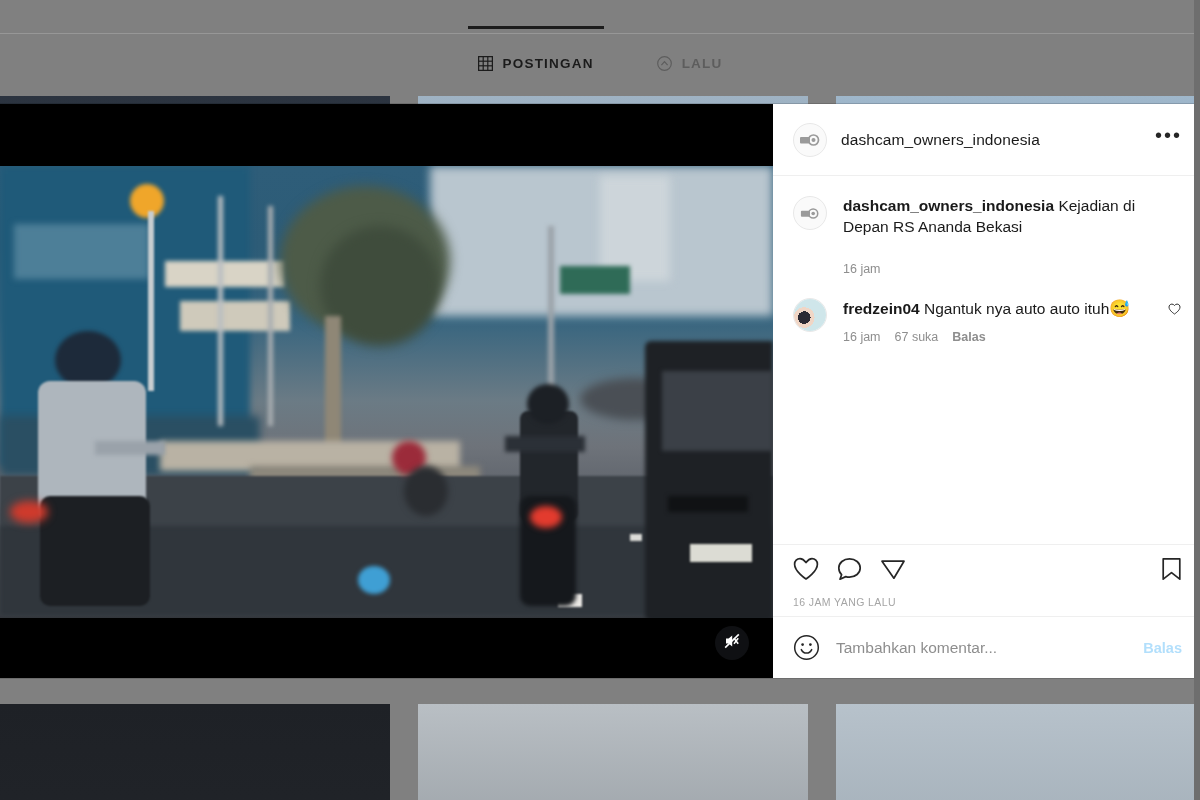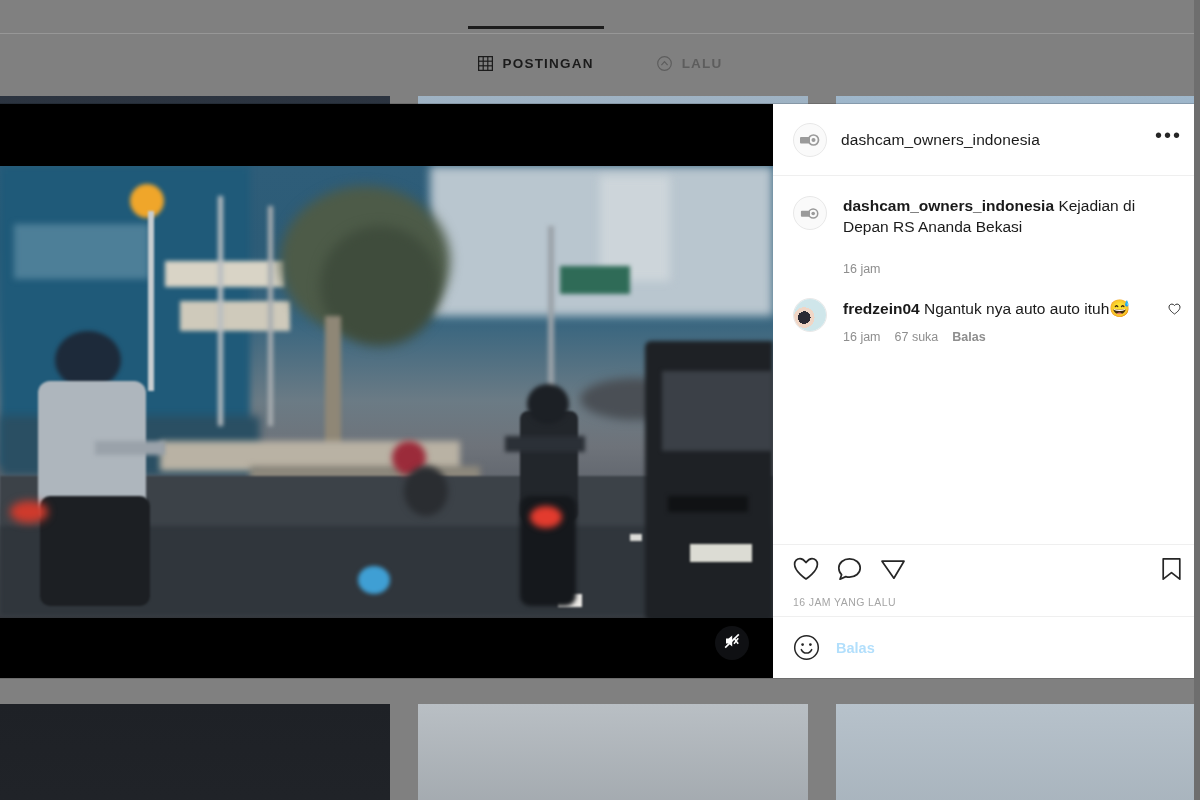--- a/index.html
+++ b/index.html
@@ -412,20 +412,21 @@
 
       <div class="addcomment">
         <span class="smiley">
           <svg width="27" height="27" viewBox="0 0 27 27">
             <circle cx="13.5" cy="13.5" r="11.8" fill="none" stroke="#262626" stroke-width="1.5"></circle>
             <circle cx="9.6" cy="10.6" r="1.35" fill="#262626"></circle>
             <circle cx="17.4" cy="10.6" r="1.35" fill="#262626"></circle>
             <path d="M8.3 15.6c1.1 2.3 3 3.5 5.2 3.5s4.1-1.2 5.2-3.5" fill="none" stroke="#262626" stroke-width="1.5" stroke-linecap="round"></path>
           </svg>
         </span>
+        <input class="ci" placeholder="Tambahkan komentar..." style="">
         <span class="send">Balas</span>
       </div>
 
     </div>
   </div>
 
   <div class="win-scroll"></div>
 </div>
 
 </body></html>

